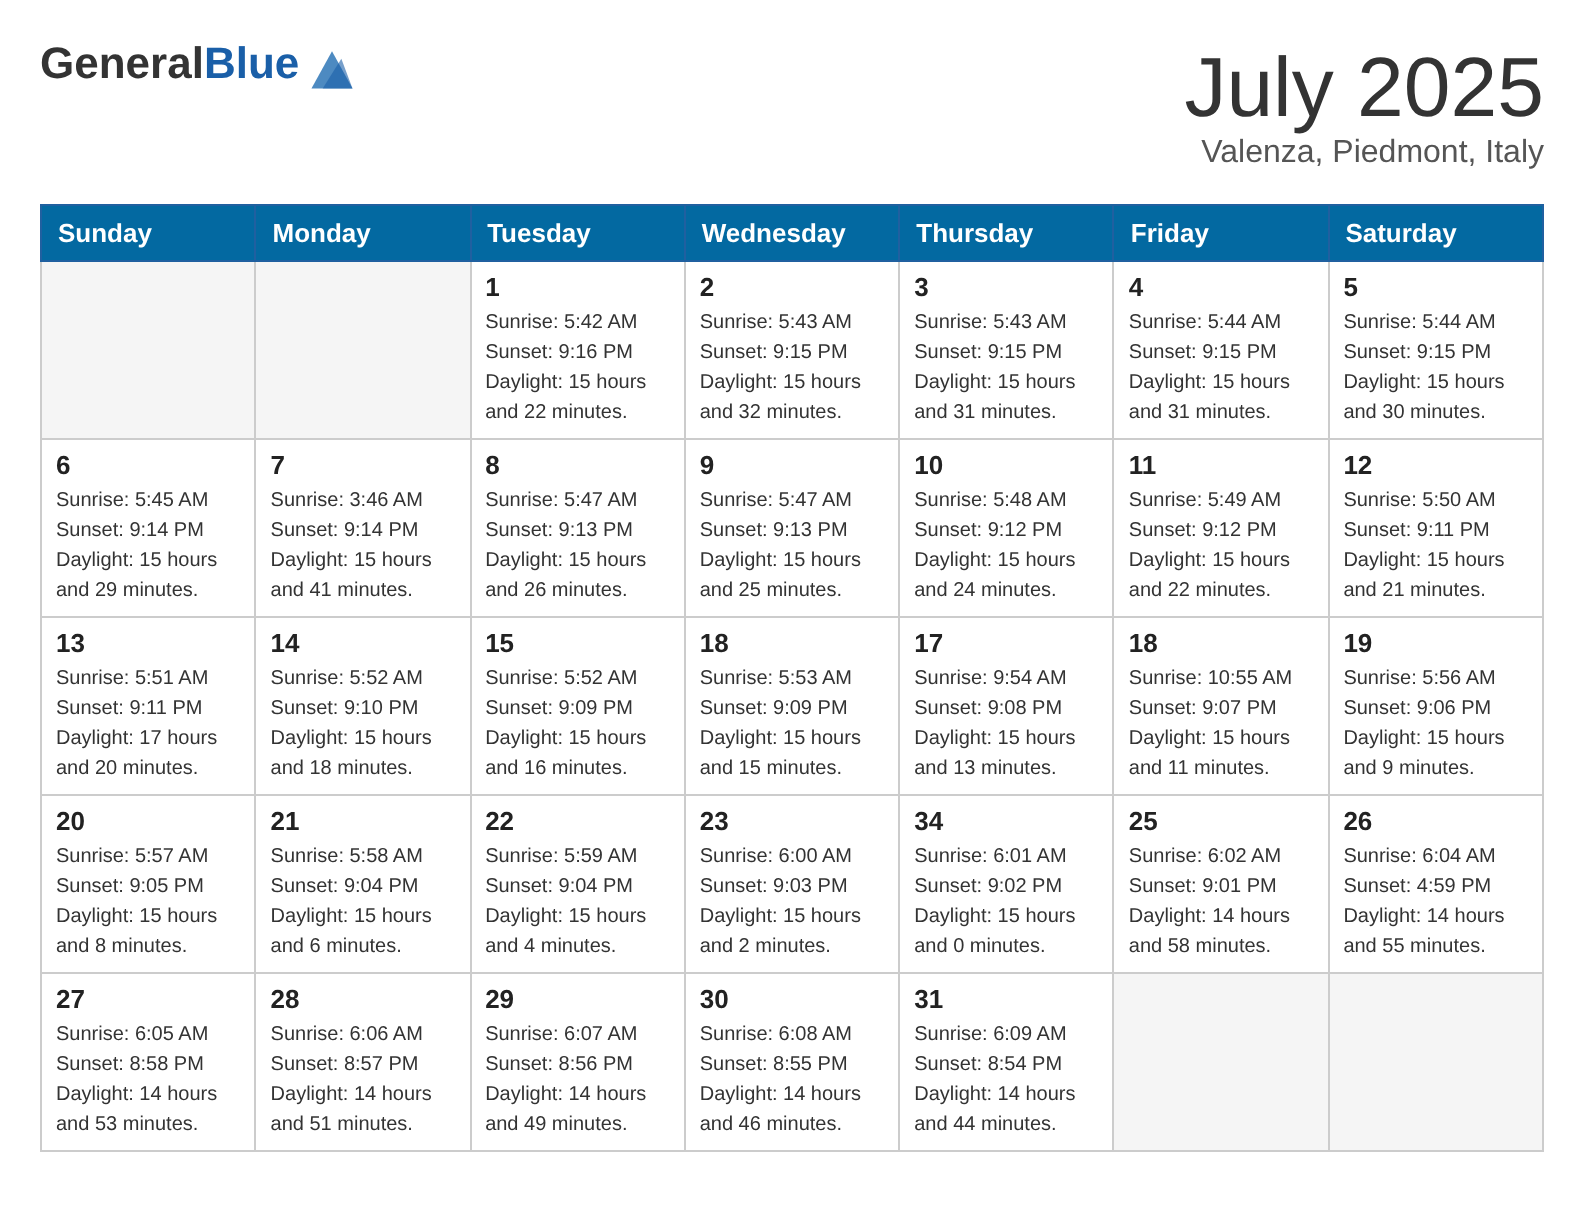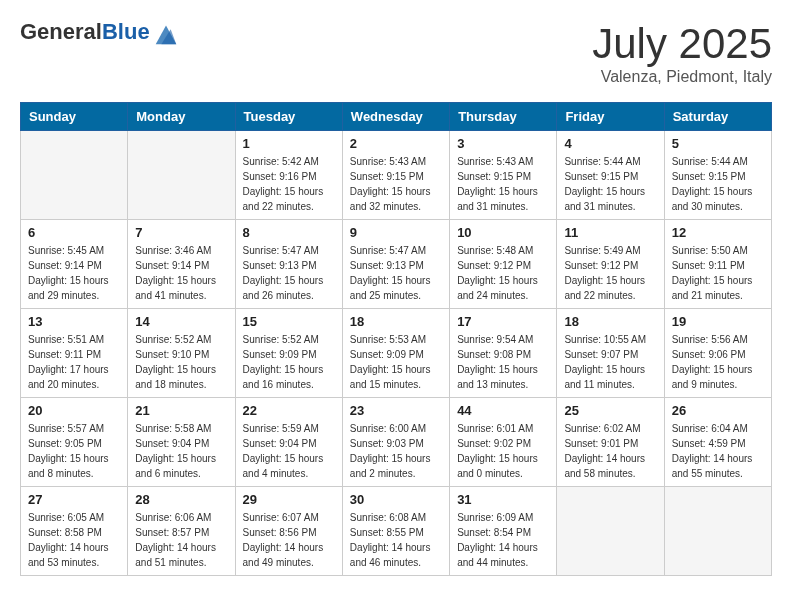--- a/index.html
+++ b/index.html
@@ -307,21 +307,21 @@
         </td>
         <td>
           <span class="day-number">23</span>
           <div class="day-info">
             <span>Sunrise: 6:00 AM</span><br>
             <span>Sunset: 9:03 PM</span><br>
             <span>Daylight: 15 hours and 2 minutes.</span>
           </div>
         </td>
         <td>
-          <span class="day-number">44</span>
+          <span class="day-number">34</span>
           <div class="day-info">
             <span>Sunrise: 6:01 AM</span><br>
             <span>Sunset: 9:02 PM</span><br>
             <span>Daylight: 15 hours and 0 minutes.</span>
           </div>
         </td>
         <td>
           <span class="day-number">25</span>
           <div class="day-info">
             <span>Sunrise: 6:02 AM</span><br>

